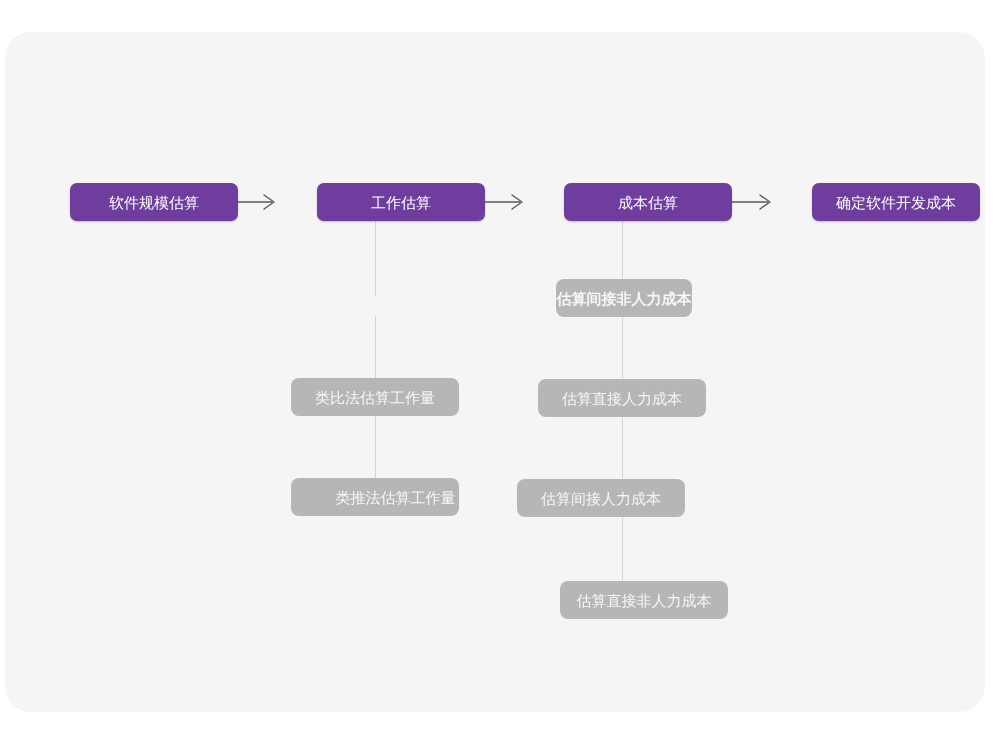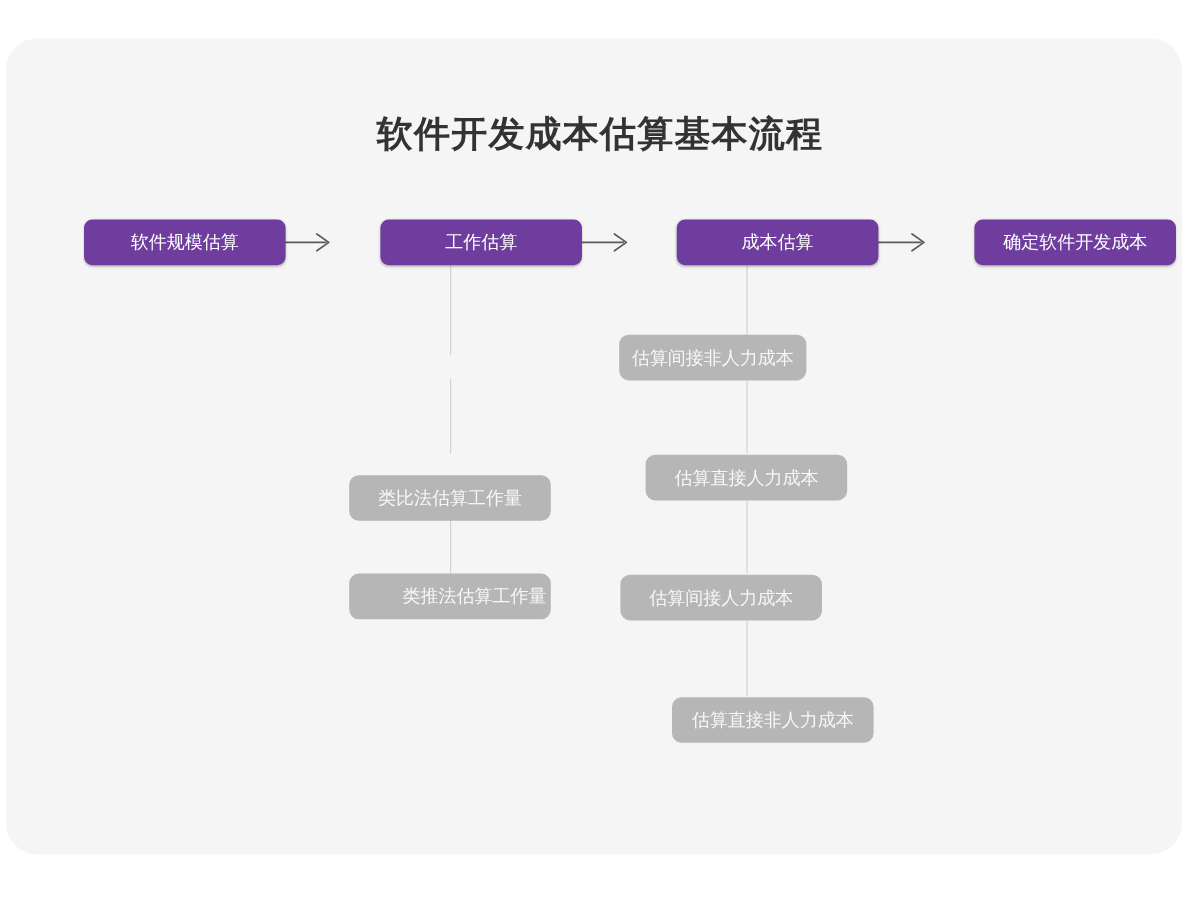--- a/index.html
+++ b/index.html
@@ -88,21 +88,20 @@
   }
   .arrow svg { display: block; }
 </style>
 </head>
 <body>
 
 <div id="canvas">
 
   <div class="panel"></div>
 
-  <div class="title">软件开发成本估算基本流程</div>
 
   <div class="vline" style="left:375px; top:221px;  height:75px;"></div>
   <div class="vline" style="left:375px; top:316px;  height:62px;"></div>
   <div class="vline" style="left:375px; top:416px;  height:62px;"></div>
 
   <div class="vline" style="left:622px; top:221px;  height:76px;"></div>
   <div class="vline" style="left:622px; top:317px;  height:61px;"></div>
   <div class="vline" style="left:622px; top:417px;  height:61px;"></div>
   <div class="vline" style="left:622px; top:517px;  height:63px;"></div>
 
@@ -129,25 +128,25 @@
 
   <div class="node primary" style="left:44px;  top:183px; width:168px;">软件规模估算</div>
 
   <div class="node primary" style="left:291px; top:183px; width:168px;">工作估算</div>
 
   <div class="node primary" style="left:538px; top:183px; width:168px;">成本估算</div>
 
   <div class="node primary" style="left:786px; top:183px; width:168px;">确定软件开发成本</div>
 
 
-  <div class="node secondary" style="left:291px; top:396px; width:168px;">类比法估算工作量</div>
+  <div class="node secondary" style="left:291px; top:378px; width:168px;">类比法估算工作量</div>
 
   <div class="node secondary" style="left:291px; top:478px; width:168px;padding-left:41px;">类推法估算工作量</div>
 
-  <div class="node secondary" style="left:516px; top:279px; width:156px;">估算间接非人力成本</div>
+  <div class="node secondary" style="left:556px; top:279px; width:136px;font-weight:bold;">估算间接非人力成本</div>
 
   <div class="node secondary" style="left:538px; top:379px; width:168px;">估算直接人力成本</div>
 
   <div class="node secondary" style="left:517px; top:479px; width:168px;text-align:right;">估算间接人力成本</div>
 
   <div class="node secondary" style="left:538px; top:581px; width:168px;margin-left:22px;">估算直接非人力成本</div>
 
 </div>
 
 </body></html>

